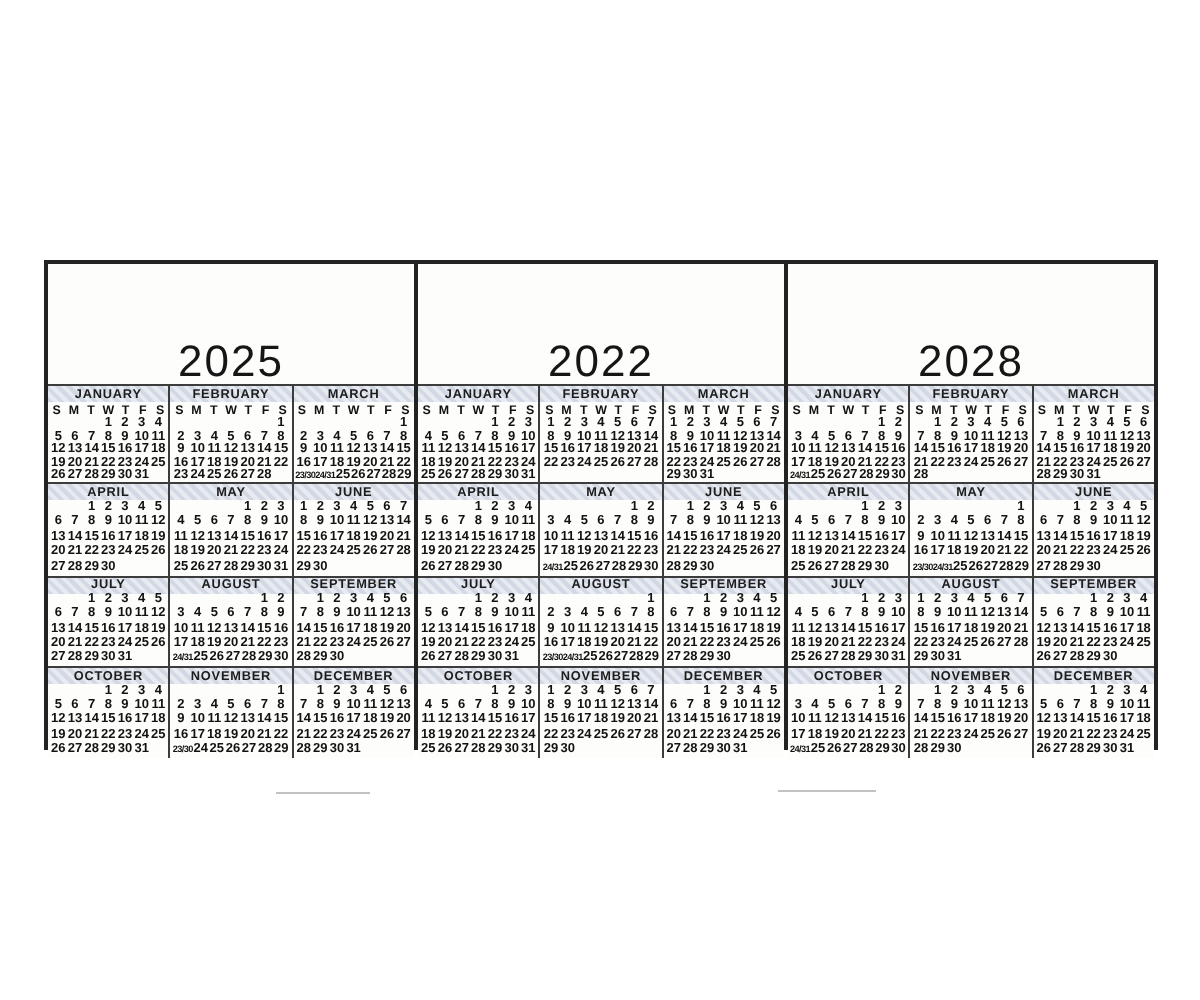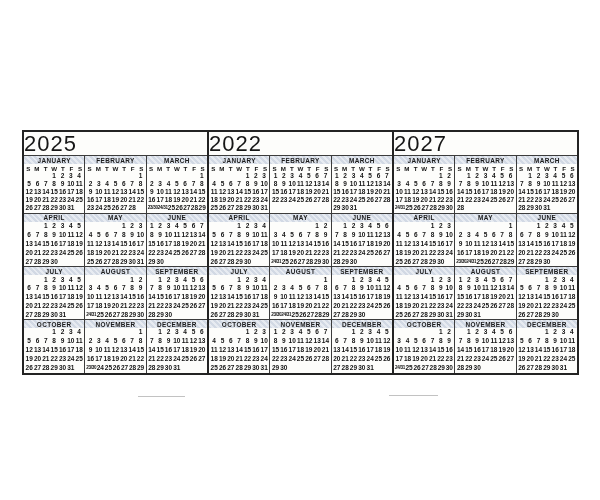--- a/index.html
+++ b/index.html
@@ -11,22 +11,22 @@
     position:absolute;left:22px;top:130px;width:557px;height:245px;
     box-sizing:border-box;border:2px solid #232323;background:#fdfdfb;
     display:flex;
   }
   .year-panel{
     flex:1 1 0;min-width:0;display:flex;flex-direction:column;
     border-right:2px solid #232323;
   }
   .year-panel:last-child{border-right:none;}
   .year-title{
-    height:23px;line-height:23px;text-align:left;
-    font-size:22px;font-weight:500;color:#161616;letter-spacing:1px;
+    height:23px;line-height:23px;text-align:center;
+    font-size:22px;font-weight:500;color:#161616;letter-spacing:1px;margin-top:37px;
   }
   .months-grid{
     flex:1;display:grid;
     grid-template-columns:repeat(3,1fr);
     grid-template-rows:59fr 55fr 54fr 55fr;
     gap:1px;background:#3c3c3c;border-top:1px solid #3c3c3c;
   }
   .month{
     background:#fdfdfb;display:flex;flex-direction:column;
     min-width:0;overflow:hidden;
@@ -1337,21 +1337,21 @@
                 <span class="day">30</span>
                 <span class="day">31</span>
                 <span class="day"></span>
                 <span class="day"></span>
               </div>
             </div>
   </div>
         </div>
   </div>
       <div class="year-panel">
-    <div class="year-title">2027</div>
+    <div class="year-title">2028</div>
     <div class="months-grid">
           <div class="month">
     <div class="month-header">JANUARY</div>
     <div class="weekday-row">
               <span>S</span>
               <span>M</span>
               <span>T</span>
               <span>W</span>
               <span>T</span>
               <span>F</span>

